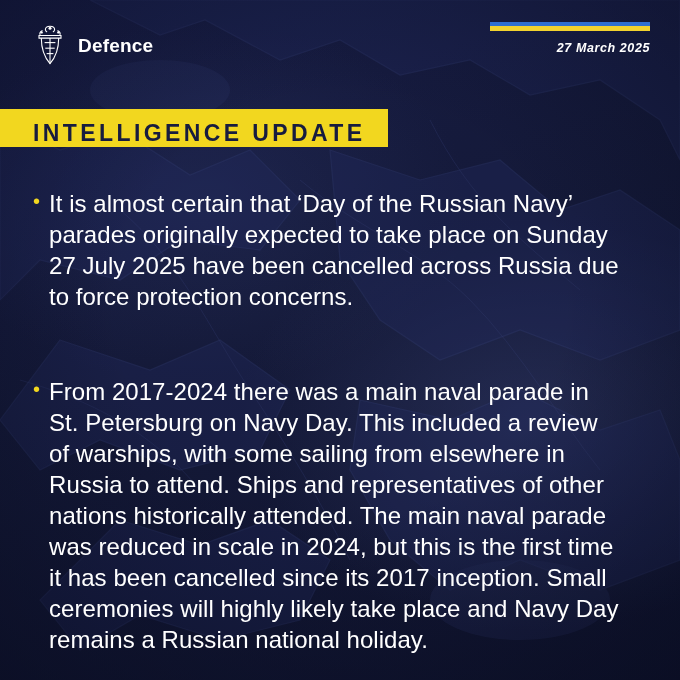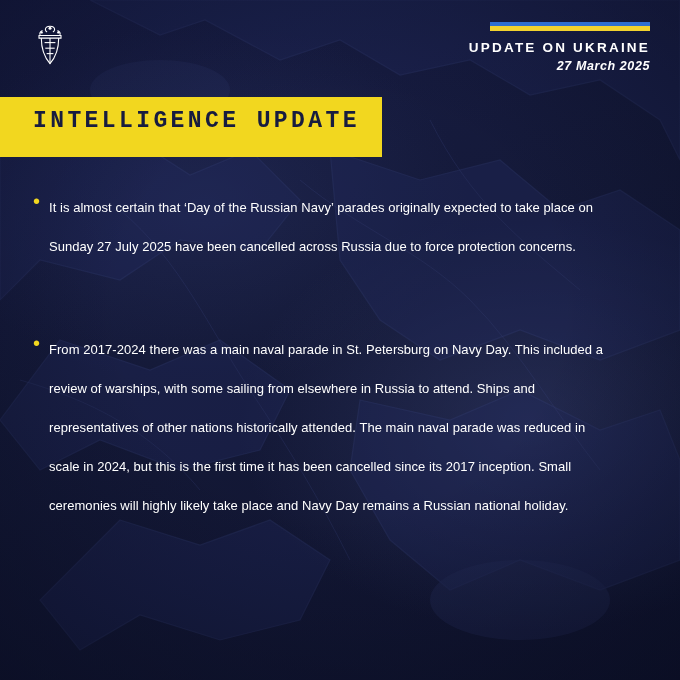--- a/index.html
+++ b/index.html
@@ -97,29 +97,28 @@
     font-weight: bold;
     letter-spacing: 0.6px;
     line-height: 16px;
     margin-top: 2px;
   }
 
   
   .banner {
     position: absolute;
     left: 0;
-    top: 97px;
+    top: 109px;
     background: #f2d71f;
     color: #171c3f;
     font-size: 23px;
     font-weight: bold;
     letter-spacing: 3.4px;
-    padding: 11px 22px 23px 33px;
+    padding: 11px 22px 1px 33px;
     line-height: 26px;
-    font-family: Liberation Mono, monospace;
   }
 
   
   .content {
     position: absolute;
     left: 33px;
     right: 42px;
     top: 188px;
   }
   .bullet {
@@ -130,22 +129,22 @@
   .dot {
     color: #f2d71f;
     font-size: 20px;
     line-height: 27px;
     width: 16px;
     flex: 0 0 16px;
     text-align: left;
   }
   .btext {
     color: #ffffff;
-    font-size: 13px;
-    line-height: 39px;
+    font-size: 24px;
+    line-height: 31px;
     letter-spacing: 0.05px;
     max-width: 570px;
   }
 </style>
 </head>
 <body>
 
 <div id="page">
 
   <div class="map-layer">
@@ -188,26 +187,26 @@
           <path d="M13.6 29.6 h6.8"></path>
           <path d="M17 14.1 v25.6"></path>
         </g>
         <g fill="#ffffff">
           <circle cx="17" cy="4.3" r="1.5"></circle>
           <circle cx="8.6" cy="8.4" r="1.2"></circle>
           <circle cx="25.4" cy="8.4" r="1.2"></circle>
         </g>
       </svg>
       <div class="brand-text">
+        <div>Defence</div>
       </div>
     </div>
 
     <div class="update-block">
       <div class="flag"></div>
-      <div class="update-title">UPDATE ON UKRAINE</div>
       <div class="update-date">27 March 2025</div>
     </div>
 
   </div>
 
   <div class="banner">INTELLIGENCE UPDATE</div>
 
   <div class="content">
 
     <div class="bullet">

